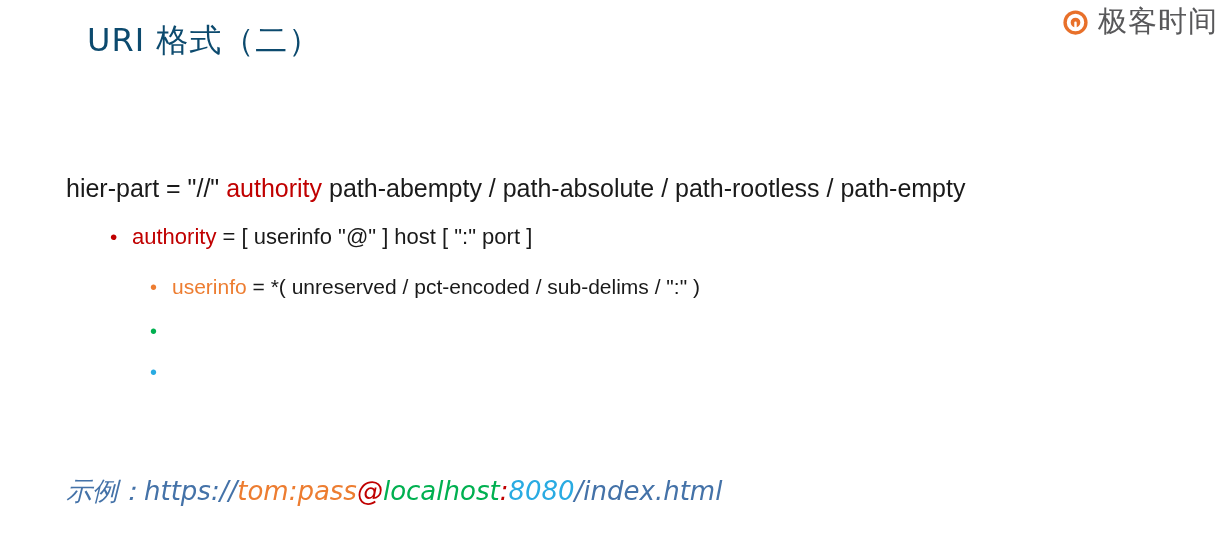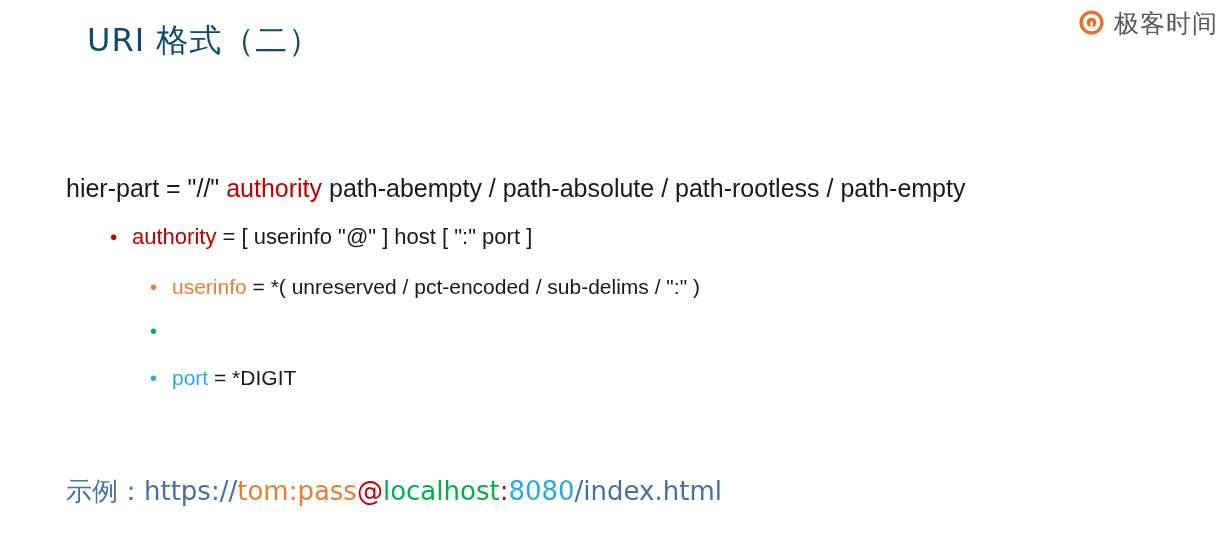--- a/index.html
+++ b/index.html
@@ -23,25 +23,25 @@
     display: flex;
     align-items: center;
     gap: 7px;
   }
   .brand-mark {
     width: 31px;
     height: 31px;
     flex: 0 0 31px;
   }
   .brand-text {
-    font-size: 25px;
+    font-size: 29px;
     line-height: 1;
     letter-spacing: 1px;
     color: #58585a;
-    font-family: Liberation Serif, serif;
+    font-family: Liberation Mono, monospace;
     white-space: nowrap;
   }
 
   
   .slide-title {
     position: absolute;
     left: 62px;
     top: 22px;
     font-size: 32px;
     line-height: 1.15;
@@ -98,20 +98,21 @@
 
   
   .example {
     position: absolute;
     left: 66px;
     top: 474px;
     font-size: 26px;
     line-height: 34px;
     white-space: nowrap;
     font-family: "DejaVu Sans", "Liberation Sans", sans-serif;
+    font-style: italic;
   }
   .example .frag { white-space: pre; }
 </style>
 </head>
 <body>
 
 <div class="brand">
   <svg class="brand-mark" viewBox="0 0 64 64">
     <circle cx="32" cy="30" r="25" fill="#E8702A"></circle>
     <path d="M32 54 L24 42 L40 42 Z" fill="#E8702A"></path>
@@ -134,19 +135,18 @@
     </div>
     <div class="line lvl2">
       <span class="bullet" style="color: rgb(237, 125, 49);">•</span>
       <span><span class="frag" style="color: rgb(237, 125, 49);">userinfo</span><span class="frag" style="color: rgb(26, 26, 26);"> = *( unreserved / pct-encoded / sub-delims / ":" )</span></span>
     </div>
     <div class="line lvl2">
       <span class="bullet" style="color: rgb(0, 176, 80);">•</span>
     </div>
     <div class="line lvl2">
       <span class="bullet" style="color: rgb(41, 171, 226);">•</span>
-      <span><span class="frag" style="color: rgb(41, 171, 226);">port</span><span class="frag" style="color: rgb(26, 26, 26);"> = *DIGIT</span></span>
     </div>
   </div>
 
 <div class="example">
   <span class="frag" style="color: rgb(68, 114, 168);">示例：</span><span id="example-url"><span class="frag" style="color: rgb(68, 114, 168);">https://</span><span class="frag" style="color: rgb(237, 125, 49);">tom:pass</span><span class="frag" style="color: rgb(192, 0, 0);">@</span><span class="frag" style="color: rgb(0, 176, 80);">localhost</span><span class="frag" style="color: rgb(192, 0, 0);">:</span><span class="frag" style="color: rgb(41, 171, 226);">8080</span><span class="frag" style="color: rgb(68, 114, 168);">/index.html</span></span>
 </div>
 
 </body></html>

